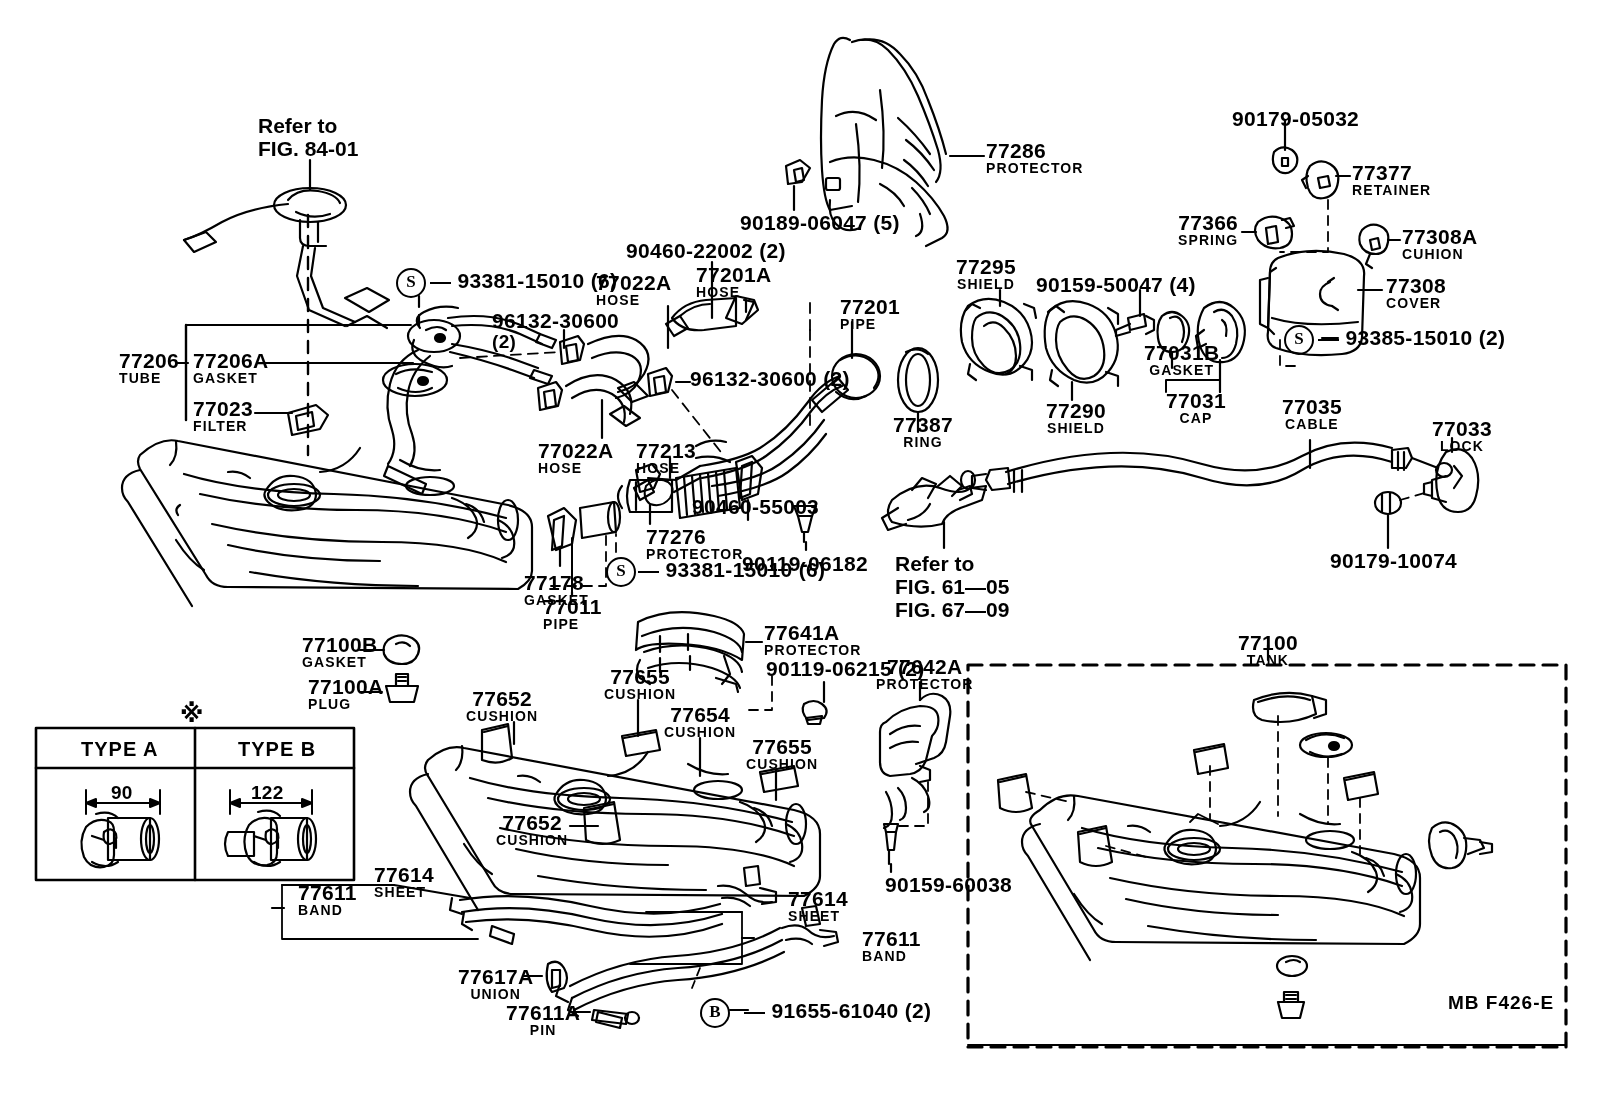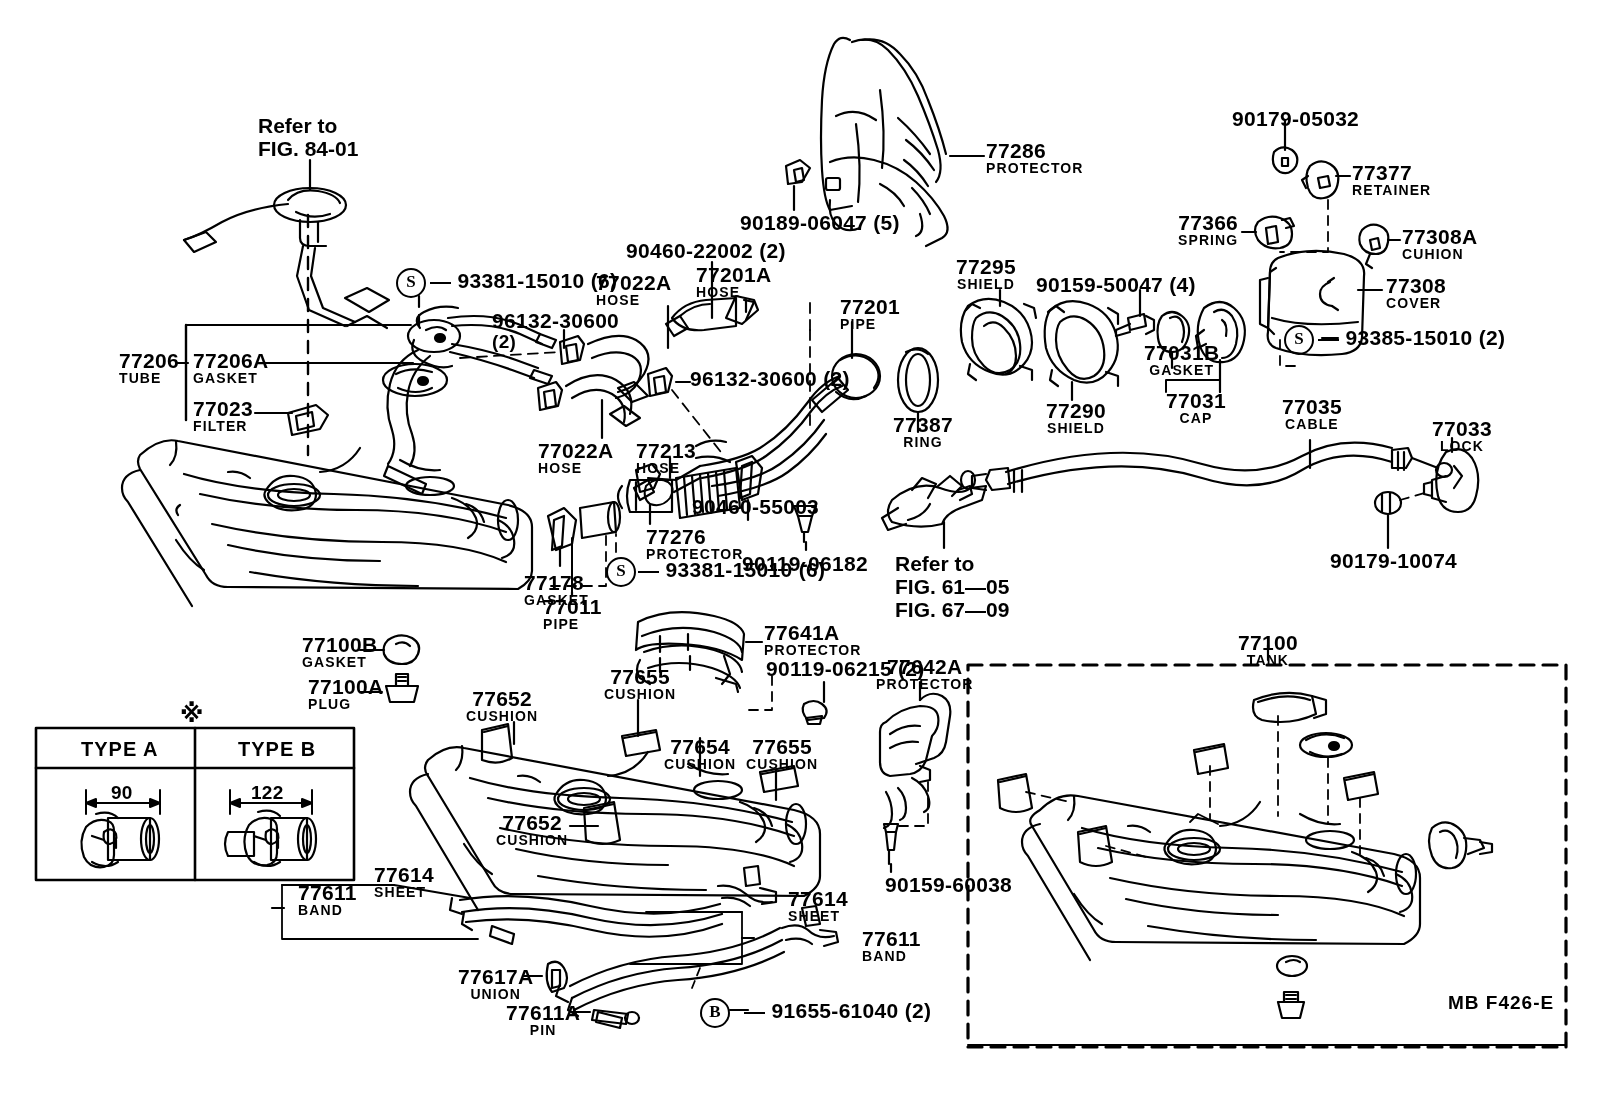--- a/index.html
+++ b/index.html
@@ -762,21 +762,21 @@
   <div class="lbl ctr" style="left:466px;top:688px;">
     <div class="pn">77652</div>
     <div class="sub">CUSHION</div>
   </div>
 
   <div class="lbl ctr" style="left:604px;top:666px;">
     <div class="pn">77655</div>
     <div class="sub">CUSHION</div>
   </div>
 
-  <div class="lbl ctr" style="left:664px;top:704px;margin-top:32px;">
+  <div class="lbl ctr" style="left:664px;top:704px;">
     <div class="pn">77654</div>
     <div class="sub">CUSHION</div>
   </div>
 
   <div class="lbl ctr" style="left:746px;top:736px;">
     <div class="pn">77655</div>
     <div class="sub">CUSHION</div>
   </div>
 
   <div class="lbl ctr" style="left:496px;top:812px;">

